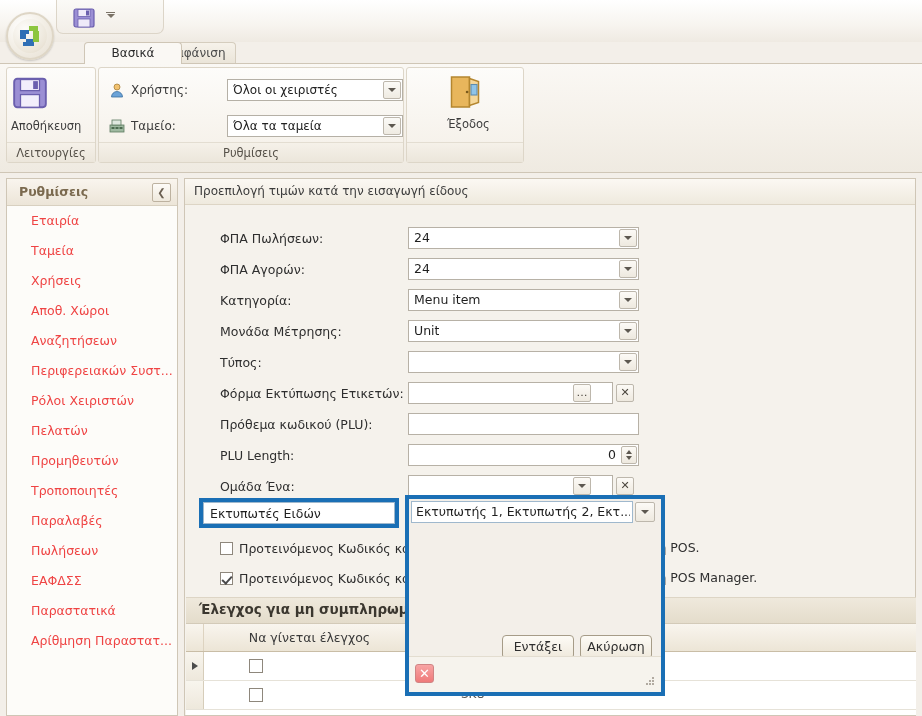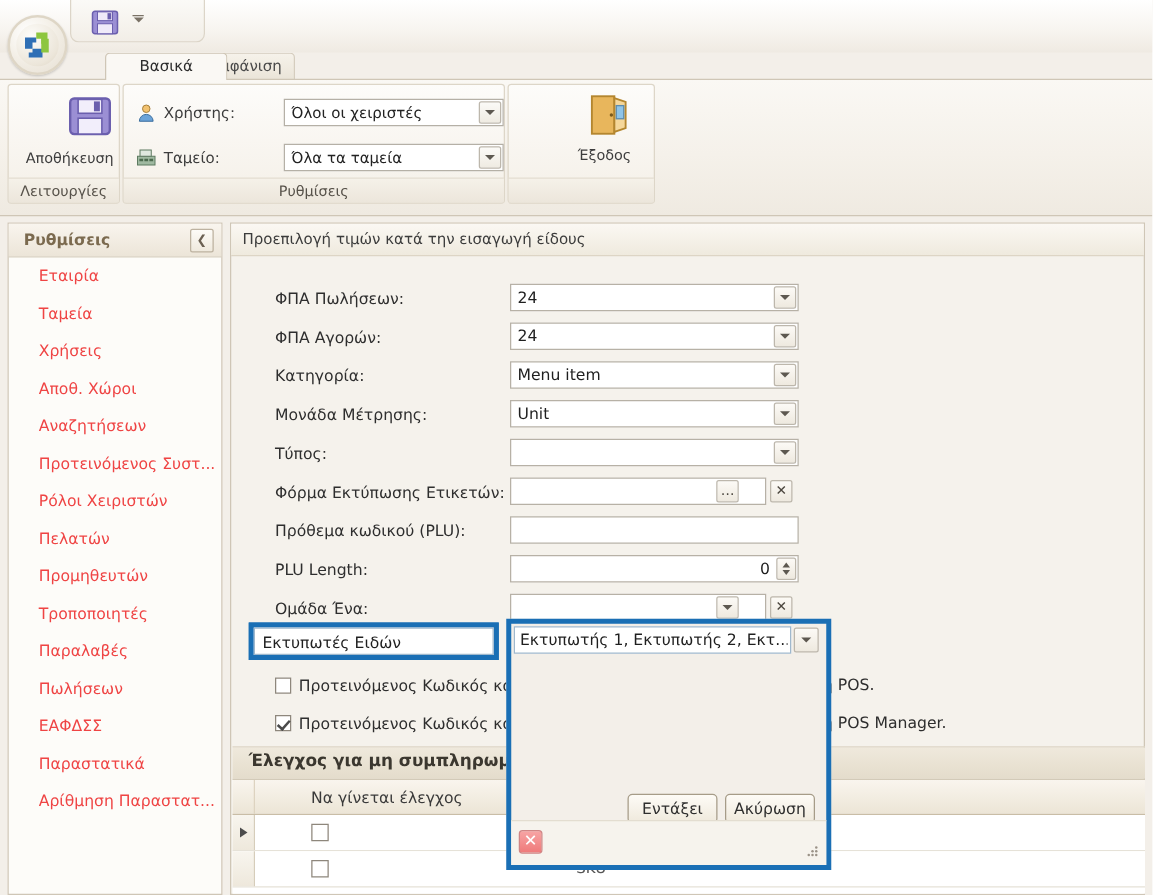--- a/index.html
+++ b/index.html
@@ -96,21 +96,21 @@
     line-height: 20px; text-align: center; font-size: 11.5px; color: #57524a;
     border-top: 1px solid #e3ddd1;
     background: linear-gradient(180deg,#f5f1e9 0%,#ece6db 100%);
   }
   #grp-functions { left: 6px; width: 90px; }
   #grp-settings  { left: 98px; width: 306px; }
   #grp-exit      { left: 406px; width: 118px; }
 
   .bigbtn {
     position: absolute; left: 50%; transform: translateX(-50%); top: 6px;
-    width: 80px; text-align: right; cursor: default;
+    width: 80px; text-align: left; cursor: default;
   }
   .bigbtn .lbl { font-size: 11.5px; color: #3d3d3d; margin-top: 3px; }
 
   .frow { position: absolute; left: 10px; font-size: 12px; color: #3c3c3c; }
   .frow .ficon { position: absolute; left: 0; top: 0; width: 16px; height: 16px; }
   .frow .flabel { position: absolute; left: 22px; top: 1px; white-space: nowrap; }
 
   .combo {
     position: absolute; height: 22px;
     background: #fff; border: 1px solid #b5b0a6;
@@ -467,21 +467,21 @@
     <div class="sb-head">
       <span class="t">Ρυθμίσεις</span>
       <span class="sb-collapse">❮</span>
     </div>
     <div class="sb-list" id="sb-list">
         <div class="sb-item"><span>Εταιρία</span></div>
         <div class="sb-item"><span>Ταμεία</span></div>
         <div class="sb-item"><span>Χρήσεις</span></div>
         <div class="sb-item"><span>Αποθ. Χώροι</span></div>
         <div class="sb-item"><span>Αναζητήσεων</span></div>
-        <div class="sb-item"><span>Προτεινόμενος Συστ...</span></div>
+        <div class="sb-item"><span>Περιφερειακών Συστ...</span></div>
         <div class="sb-item"><span>Ρόλοι Χειριστών</span></div>
         <div class="sb-item"><span>Πελατών</span></div>
         <div class="sb-item"><span>Προμηθευτών</span></div>
         <div class="sb-item"><span>Τροποποιητές</span></div>
         <div class="sb-item"><span>Παραλαβές</span></div>
         <div class="sb-item"><span>Πωλήσεων</span></div>
         <div class="sb-item"><span>ΕΑΦΔΣΣ</span></div>
         <div class="sb-item"><span>Παραστατικά</span></div>
         <div class="sb-item"><span>Αρίθμηση Παραστατ...</span></div>
         <div class="sb-item"></div>

